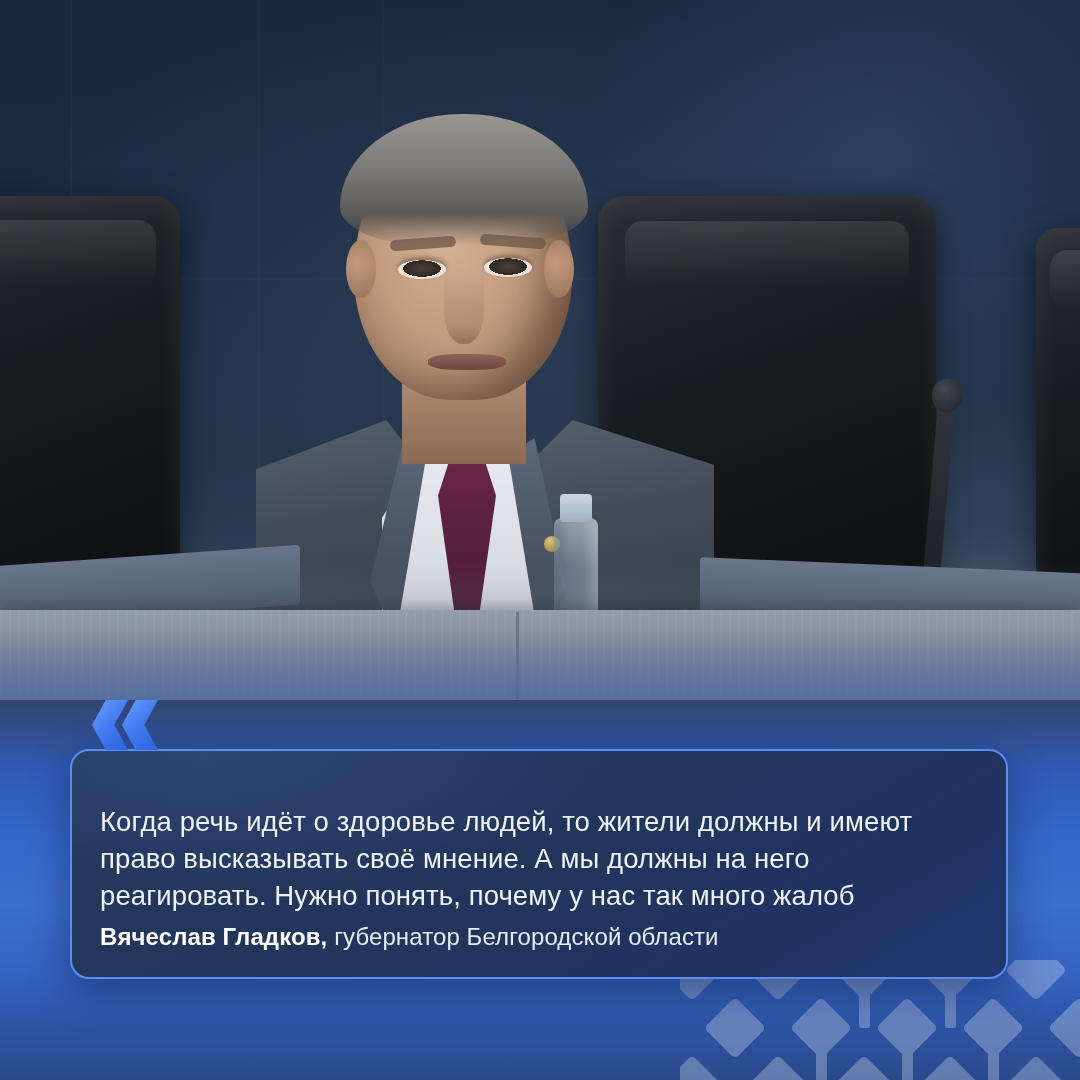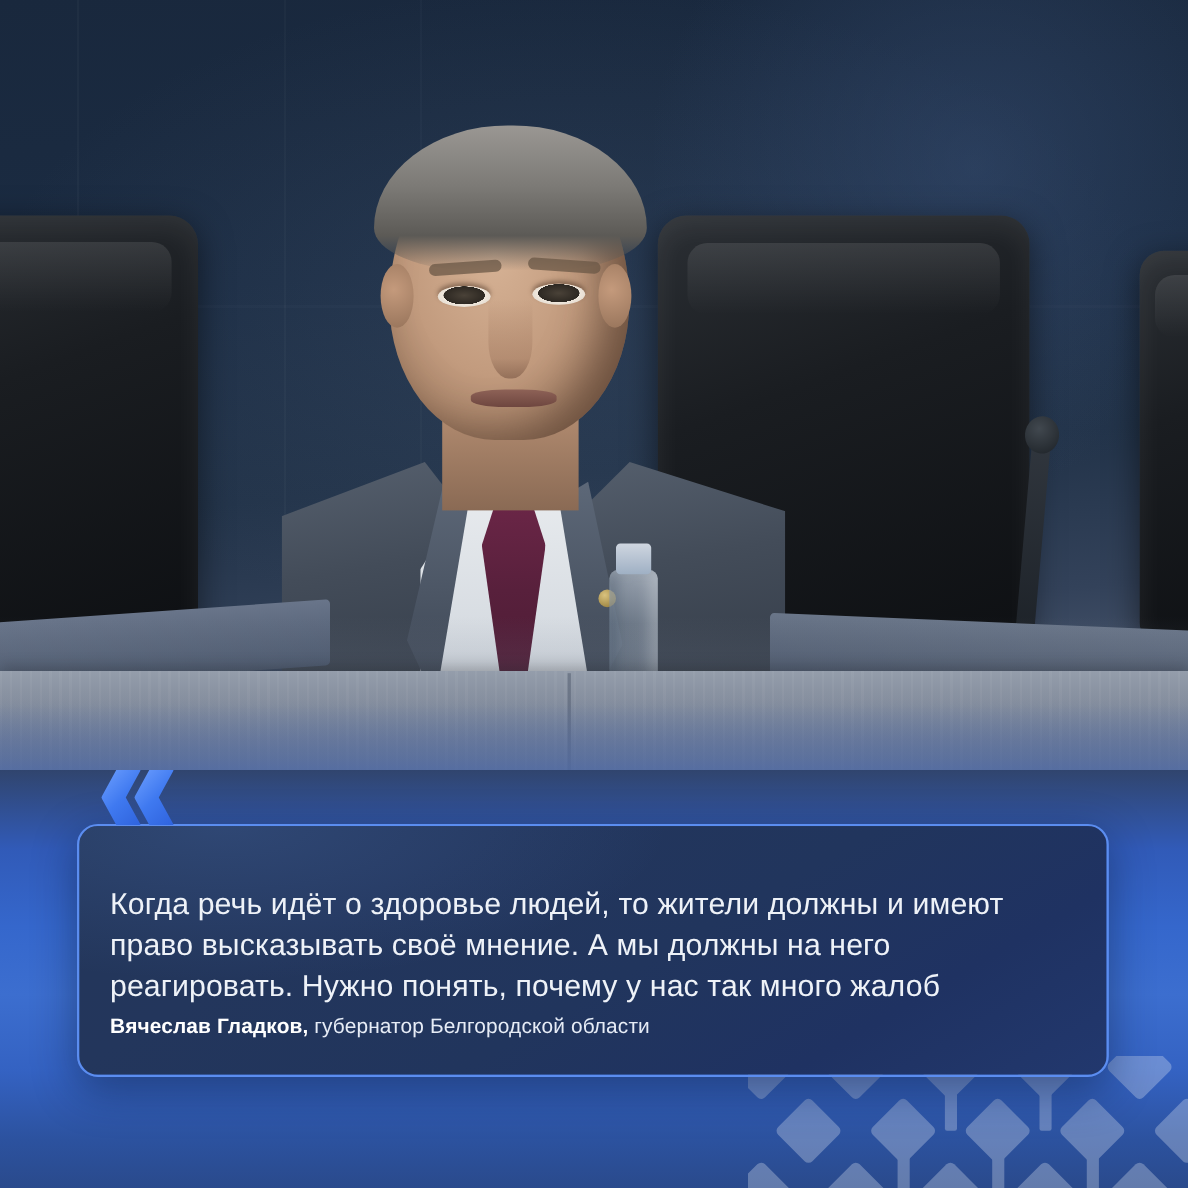--- a/index.html
+++ b/index.html
@@ -234,21 +234,21 @@
   .quote-text{
     position:absolute; left:28px; top:52px; right:30px;
     color:#eef2f8;
     font-size:27.5px;
     line-height:37px;
     letter-spacing:.1px;
     font-weight:400;
   }
   .attrib{
     position:absolute; left:28px; top:172px;
-    font-size:19px; color:#e6ecf6; letter-spacing:.1px;
+    font-size:24px; color:#e6ecf6; letter-spacing:.1px;
   }
   .attrib b{ font-weight:700; color:#ffffff; }
 
   
   .footer{
     position:absolute; left:0; bottom:0; width:1080px; height:130px;
   }
   .logo{
     position:absolute; left:56px; bottom:28px; width:68px; height:68px;
   }

